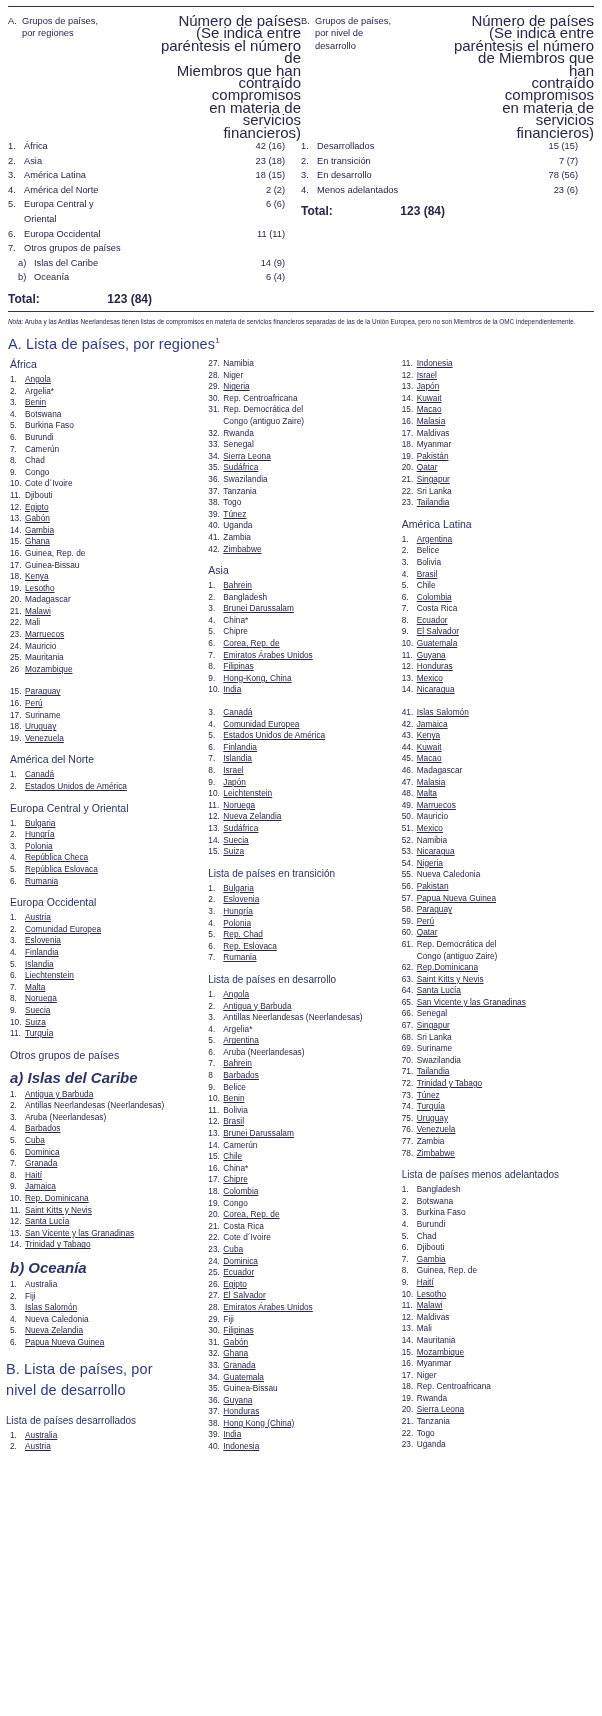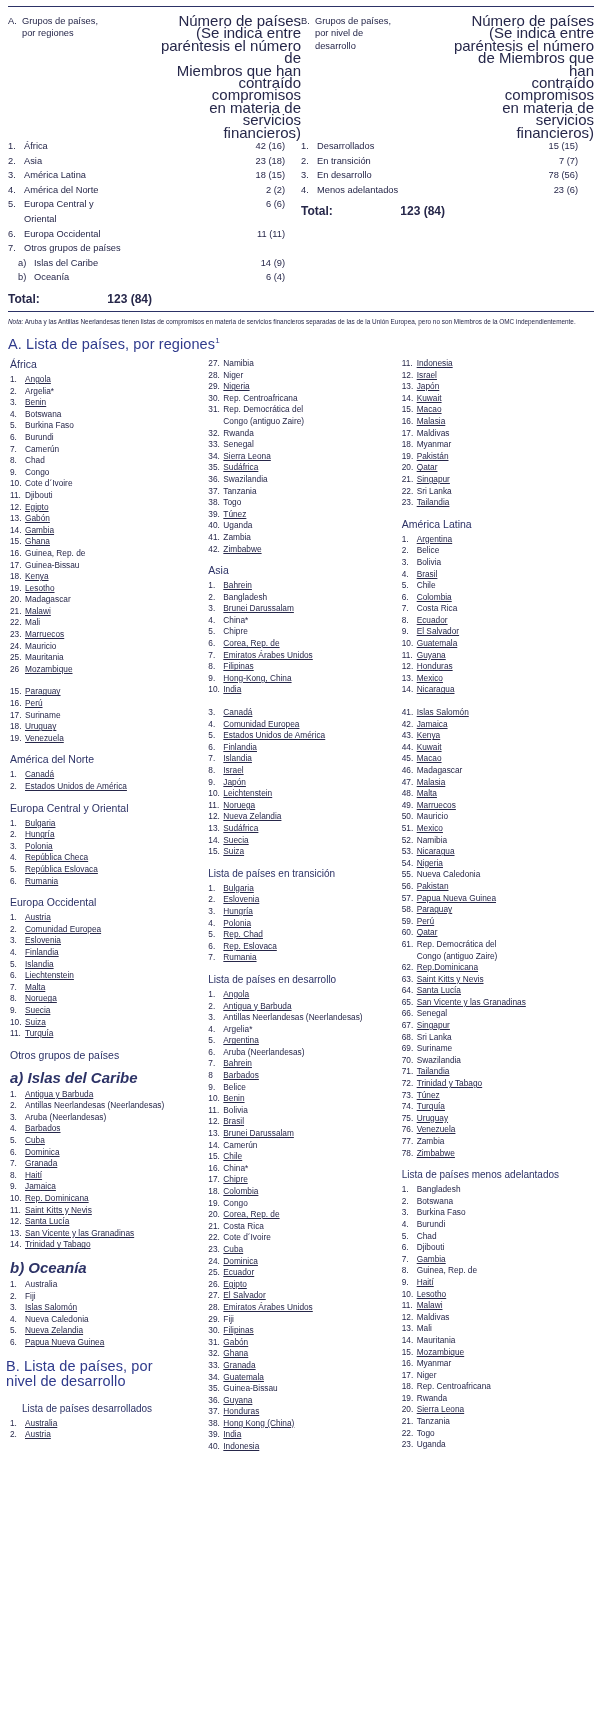--- a/index.html
+++ b/index.html
@@ -42,21 +42,21 @@
     font-size: 6.4px; line-height: 8.4px; padding: 3px 8px 0 8px; color: #26274a;
   }
   .note i { font-style: italic; }
 
   
   .sec-h {
     font-size: 14.5px; color: #2f3a8c; padding: 10px 0 4px 8px; font-weight: normal;
     letter-spacing: .1px;
   }
   .sec-h sup { font-size: 8px; }
-  .sec-h.two-line { line-height: 15px; }
+  .sec-h.two-line { line-height: 21px; }
 
   
   .cols { display: flex; padding: 0 6px 6px 6px; align-items: flex-start; }
   .col { width: 33.33%; padding-right: 6px; }
   .col.c1 { width: 200px; }
   .col.c2 { width: 195px; }
   .col.c3 { width: 200px; }
 
   .grp-h { font-size: 10.5px; color: #2c3266; margin: 9px 0 4px 4px; }
   .grp-h.first { margin-top: 2px; }
@@ -507,21 +507,21 @@
             <span class="t u">Nueva Zelandia</span>
           </div>
           <div class="litem">
             <span class="n">6.</span>
             <span class="t u">Papua Nueva Guinea</span>
           </div>
         </div>
 
       <div class="sec-h two-line" style="padding-left:0;white-space:pre-line">B.  Lista de países, por
      nivel de desarrollo</div>
-      <div class="subhead" style="margin-left:16px">Lista de países desarrollados</div>
+      <div class="subhead" style="margin-left:0">Lista de países desarrollados</div>
       <div>
           <div class="litem">
             <span class="n">1.</span>
             <span class="t u">Australia</span>
           </div>
           <div class="litem">
             <span class="n">2.</span>
             <span class="t u">Austria</span>
           </div>
         </div>

